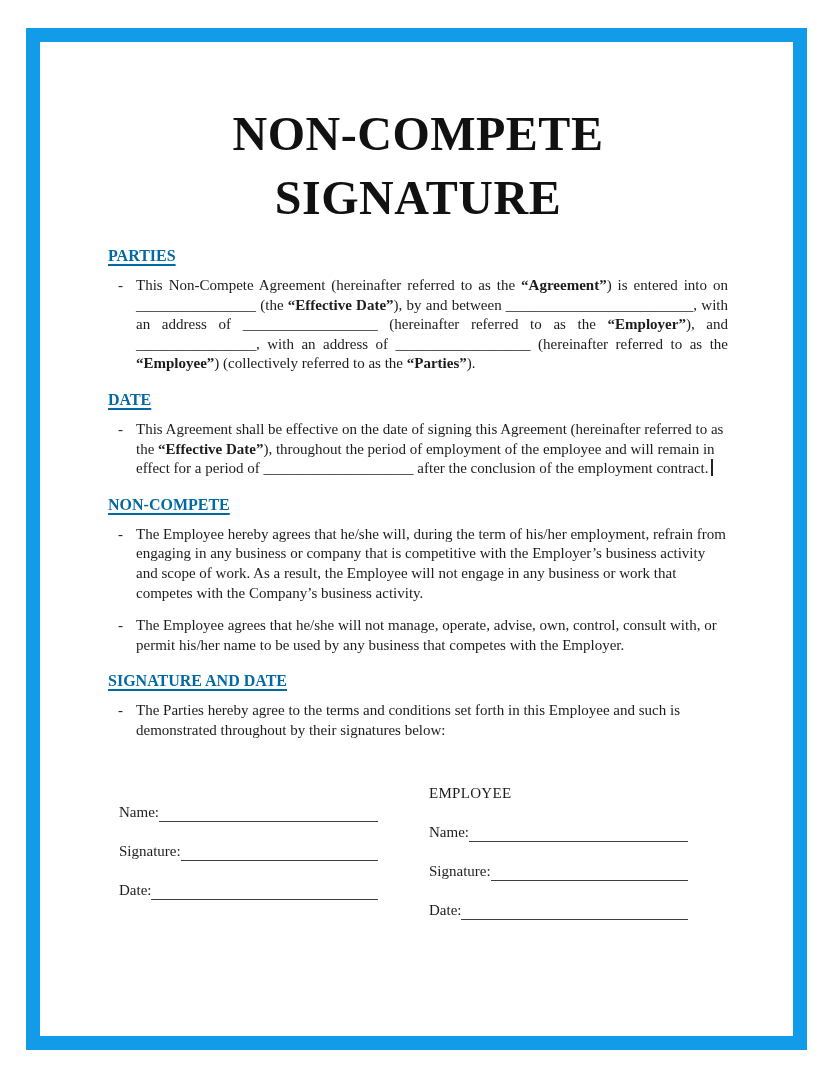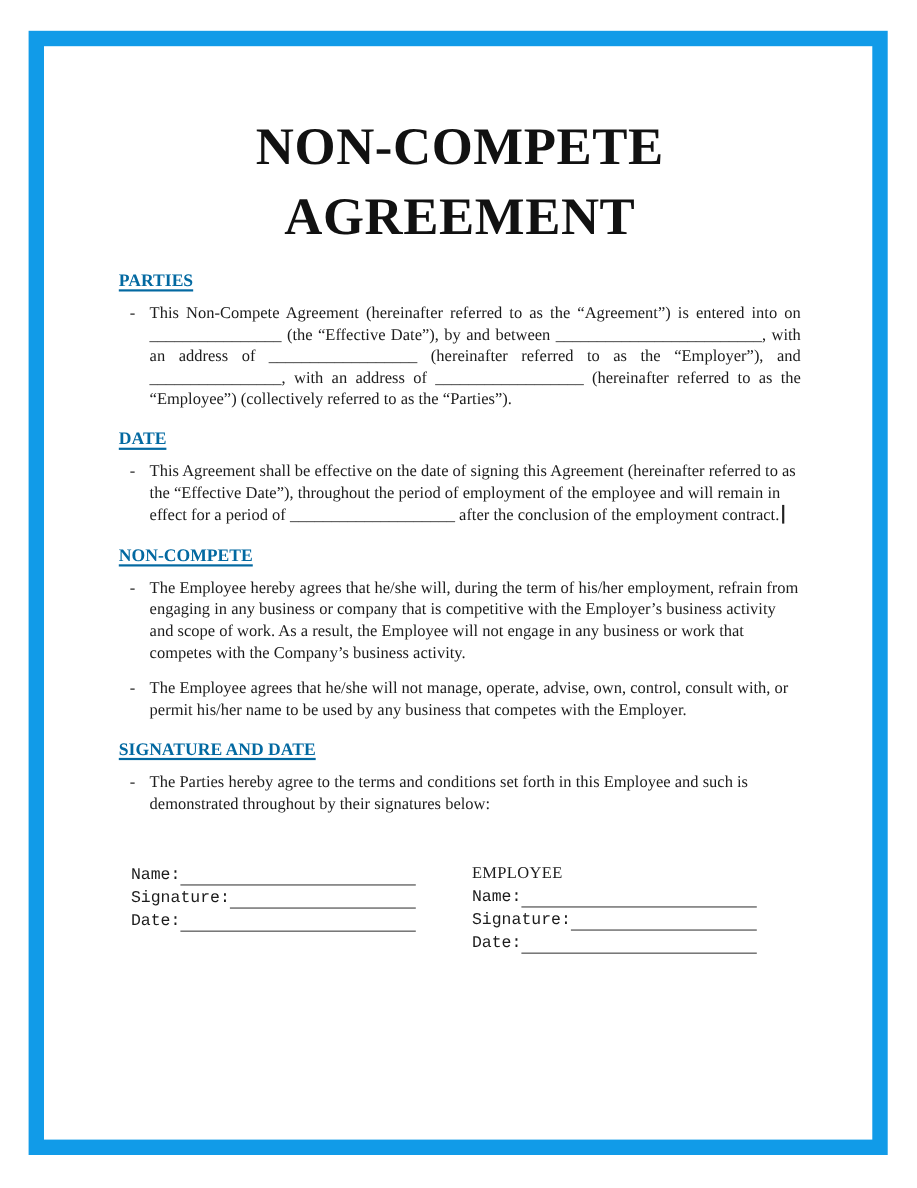--- a/index.html
+++ b/index.html
@@ -64,21 +64,21 @@
     flex: 0 0 18px;
     width: 18px;
   }
   .bullet p {
     margin: 0;
     flex: 1;
   }
   p.just {
     text-align: justify;
   }
-  .b { font-weight: normal; }
+  .b { font-weight: bold; }
   .caret {
     display: inline-block;
     width: 1.5px;
     height: 17px;
     background: #222;
     vertical-align: -3px;
     margin-left: 3px;
   }
   .sig-block {
     display: flex;
@@ -90,24 +90,23 @@
   .sig-col {
     width: 259px;
   }
   .sig-title {
     line-height: 20px;
     letter-spacing: 0.3px;
   }
   .sig-row {
     display: flex;
     align-items: flex-end;
-    margin-top: 1px;
+    margin-top: 19px;
     height: 20px;
     line-height: 19px;
-    font-family: Liberation Mono, monospace;
   }
   .sig-label {
     flex: 0 0 auto;
     white-space: nowrap;
   }
   .sig-line {
     flex: 1 1 auto;
     border-bottom: 1.5px solid #3f3f3f;
     height: 17px;
   }
@@ -115,21 +114,21 @@
 </head>
 <body>
 
 <div class="page">
   <div class="frame"></div>
 
   <div class="content">
 
     <h1 class="doc-title">
       <div>NON-COMPETE</div>
-      <div>AGREEMENT</div>
+      <div>SIGNATURE</div>
     </h1>
 
     <h2 class="sec-head">PARTIES</h2>
     <div class="bullet">
       <span class="dash">-</span>
       <p class="just"><span>This Non-Compete Agreement (hereinafter referred to as the </span><span class="b">“Agreement”</span><span>) is entered into on ________________ (the </span><span class="b">“Effective Date”</span><span>), by and between _________________________, with an address of __________________ (hereinafter referred to as the </span><span class="b">“Employer”</span><span>), and ________________, with an address of __________________ (hereinafter referred to as the </span><span class="b">“Employee”</span><span>) (collectively referred to as the </span><span class="b">“Parties”</span><span>).</span></p>
     </div>
 
     <h2 class="sec-head">DATE</h2>
     <div class="bullet">

